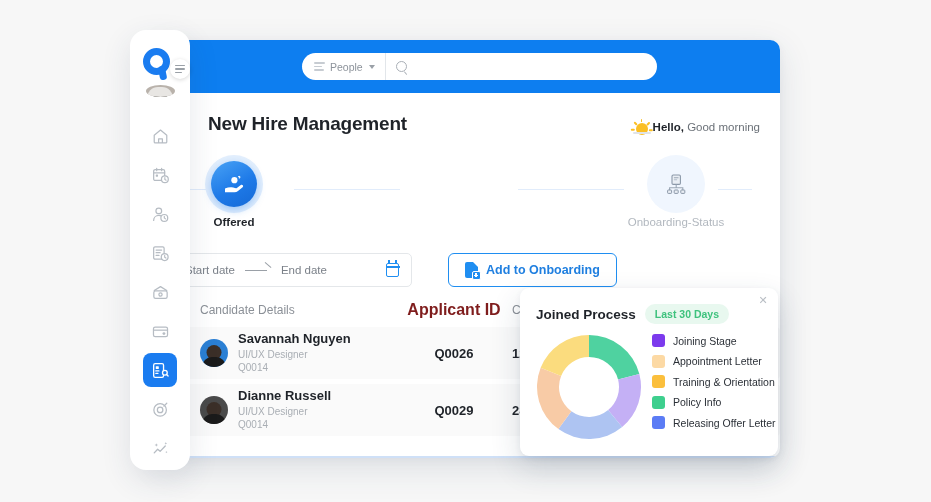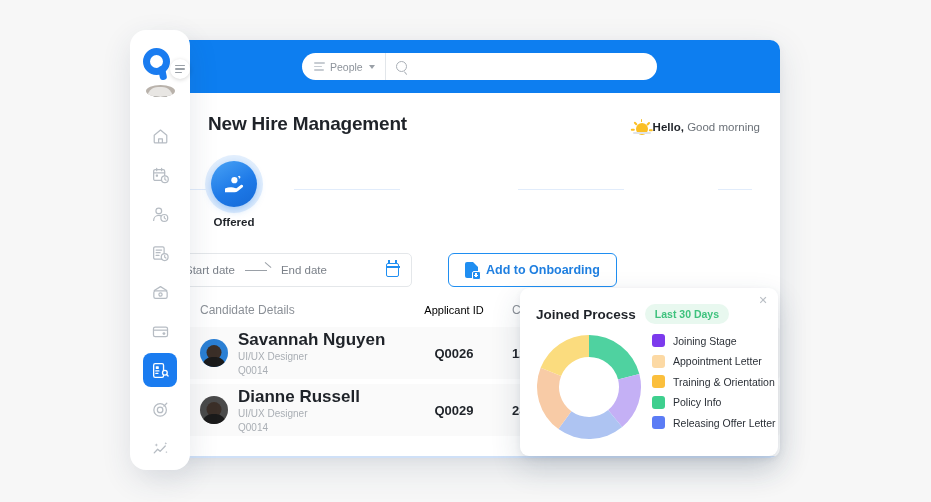--- a/index.html
+++ b/index.html
@@ -166,25 +166,25 @@
     flex:0 0 auto; cursor:pointer;
   }
   .cb.headcb { background:#eceff2; border-color:#e2e6ea; }
   .cell-cand { width:220px; padding-left:14px; display:flex; align-items:center; gap:10px;}
   .cell-cand.headpad { padding-left:14px; }
   .avatar-sm { width:28px;height:28px;border-radius:50%;flex:0 0 auto;overflow:hidden;position:relative; }
   .av1 { background:#2a7fd4; }
   .av2 { background:#4a4a4a; }
   .avatar-sm .face{position:absolute;left:50%;top:6px;transform:translateX(-50%);width:15px;height:15px;border-radius:50%;background:#3b2f28;}
   .avatar-sm .shoulders{position:absolute;left:50%;bottom:-2px;transform:translateX(-50%);width:24px;height:12px;border-radius:10px 10px 0 0;background:#1b1b1b;}
-  .cand-name { font-size:17px; font-weight:700; color:#1f2329; line-height:1.25; }
+  .cand-name { font-size:13px; font-weight:700; color:#1f2329; line-height:1.25; }
   .cand-role { font-size:10px; color:#a9aeb4; line-height:1.35; }
   .cand-id { font-size:10px; color:#a9aeb4; line-height:1.35; }
   .cell-appid { width:96px; font-size:13px; font-weight:700; color:#1f2329; text-align:center;}
-  .cell-appid.head { font-weight:400; font-size:11px; color:#000000;}
+  .cell-appid.head { font-weight:700; font-size:16px; color:#7f1d1d;}
   .cell-created { width:70px; font-size:13px; font-weight:700; color:#1f2329; padding-left:10px;}
   .cell-created.head { font-weight:400; font-size:12px; color:#8b9097;}
 
   
   .sidebar {
     position:absolute; left:130px; top:30px; width:60px; height:440px;
     background:#ffffff; border-radius:16px;
     box-shadow:0 10px 30px rgba(40,60,90,0.12);
     display:flex; flex-direction:column; align-items:center;
     z-index:5;
@@ -309,20 +309,36 @@
                 <path d="M3 16.5c2.4-1 4.6-1.4 6.6-1.2 1.1.1 2.2.4 3.3.8.8.3 1.6.1 2.3-.4l3.6-2.6c.6-.5 1.5-.4 2 .2.5.6.4 1.4-.2 1.9l-4.6 3.9c-1 .8-2.2 1.2-3.5 1.2H3z" fill="#fff"></path>
                 <circle cx="12.4" cy="8.2" r="3.1" fill="#fff"></circle>
                 <path d="M16.6 4.6c.5-.3 1-.2 1.2.2.2.4 0 .9-.5 1.2" stroke="#fff" stroke-width="1.1" stroke-linecap="round"></path>
               </svg>
             </div>
           </div>
           <div class="label">Offered</div>
         </div>
 
 
+        <div class="step" style="left:446px;">
+          <div class="bubble">
+            <div class="inner">
+              <svg width="24" height="24" viewBox="0 0 24 24" fill="none">
+                <rect x="8" y="3" width="8.4" height="9.4" rx="1.2" fill="#e9eef4" stroke="#8b98a8" stroke-width="1.1"></rect>
+                <rect x="9.8" y="5.2" width="4.8" height="1" rx="0.5" fill="#9aa6b4"></rect>
+                <rect x="9.8" y="7.2" width="3.4" height="1" rx="0.5" fill="#b3bdc9"></rect>
+                <path d="M12.2 12.6v3.2M5.6 18v-2.2h13.2V18" stroke="#9aa6b4" stroke-width="1.1"></path>
+                <rect x="3.6" y="18" width="4" height="3.4" rx="0.7" fill="#e9eef4" stroke="#8b98a8" stroke-width="1"></rect>
+                <rect x="10.2" y="18" width="4" height="3.4" rx="0.7" fill="#e9eef4" stroke="#8b98a8" stroke-width="1"></rect>
+                <rect x="16.8" y="18" width="4" height="3.4" rx="0.7" fill="#e9eef4" stroke="#8b98a8" stroke-width="1"></rect>
+              </svg>
+            </div>
+          </div>
+          <div class="label">Onboarding-Status</div>
+        </div>
       </div>
 
       <div class="filterrow">
         <div class="daterange">
           <span class="dlabel">Start date</span>
           <span class="arrow"></span>
           <span class="dlabel">End date</span>
           <span class="cal"></span>
         </div>
 

